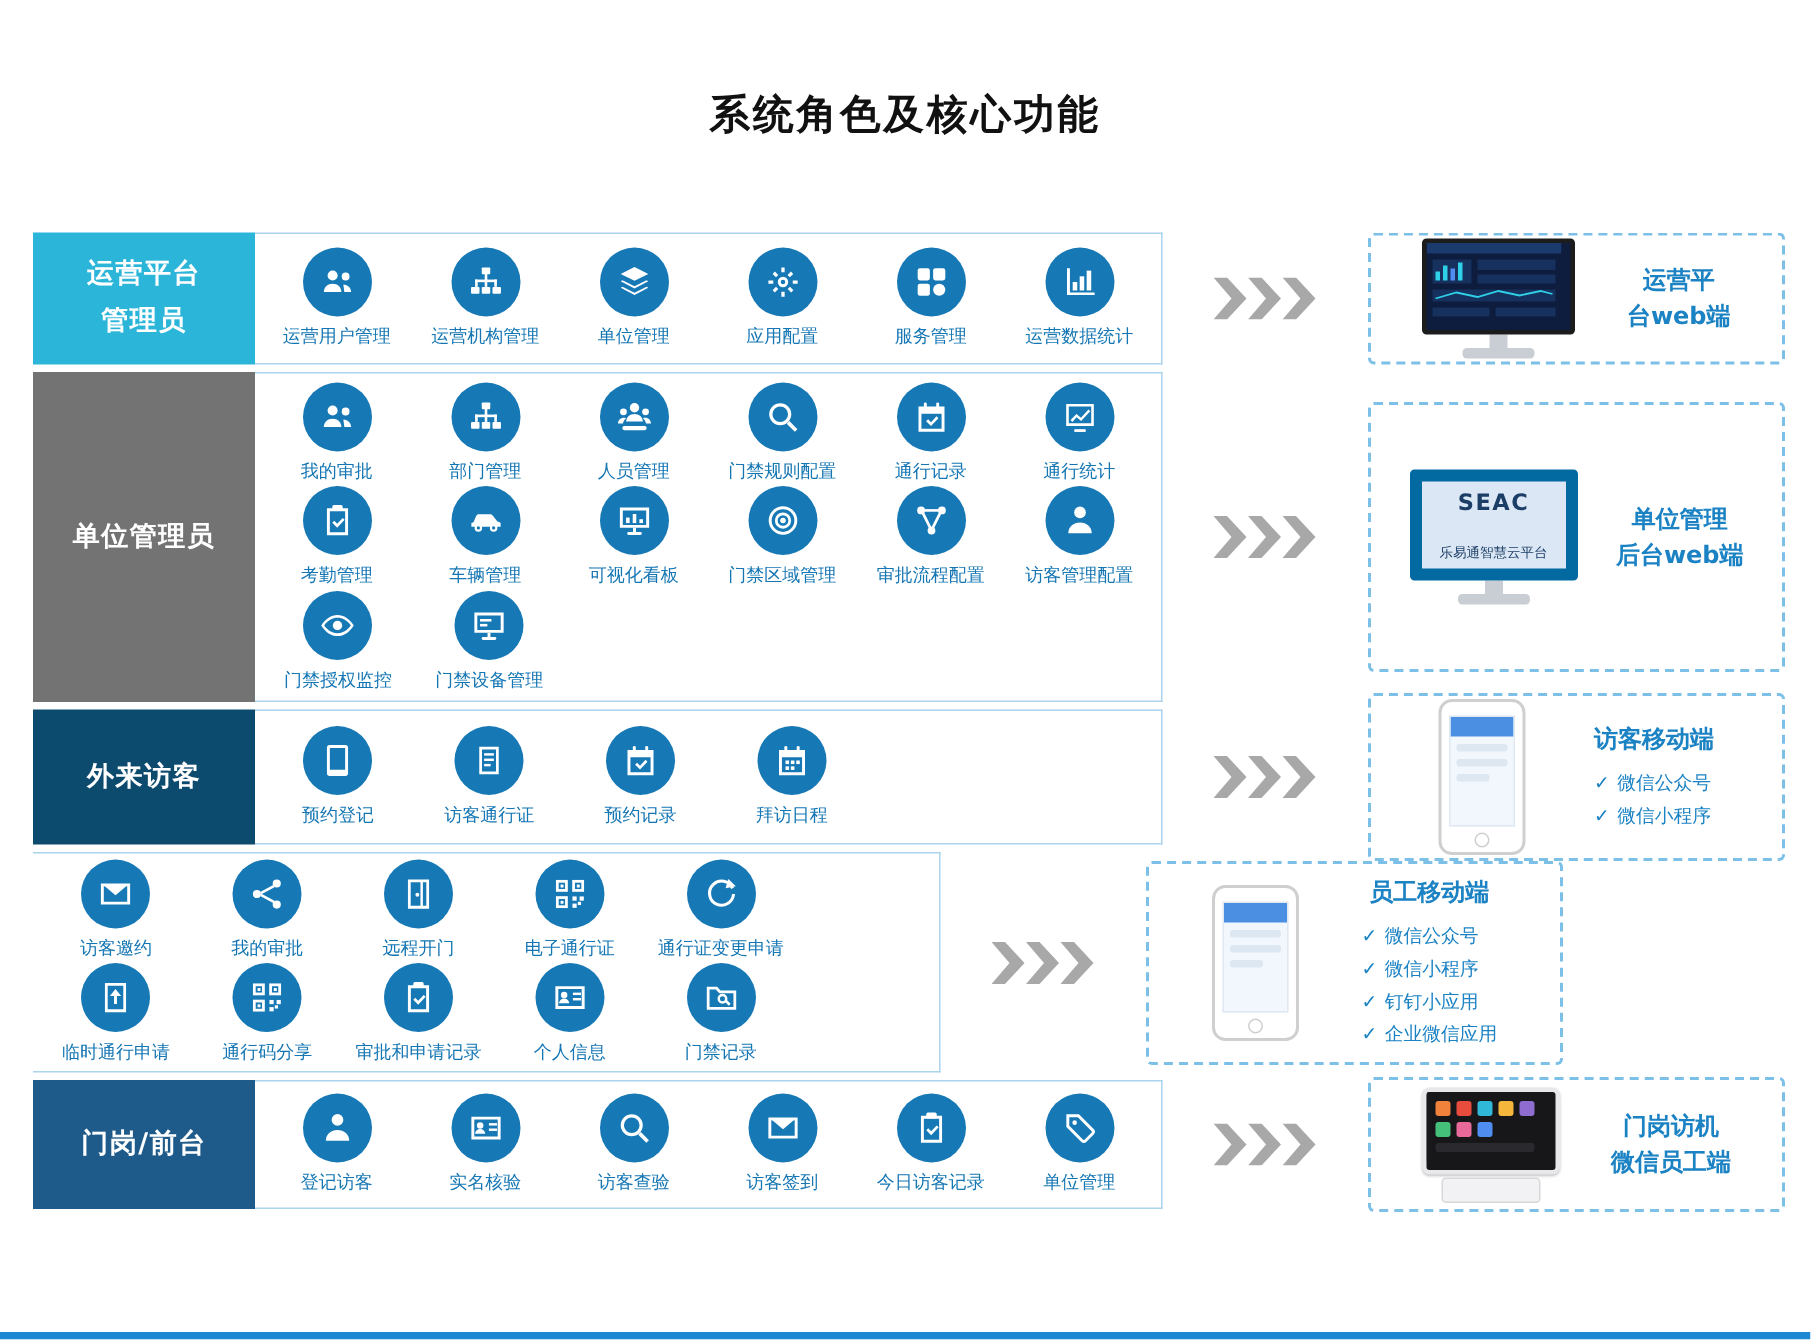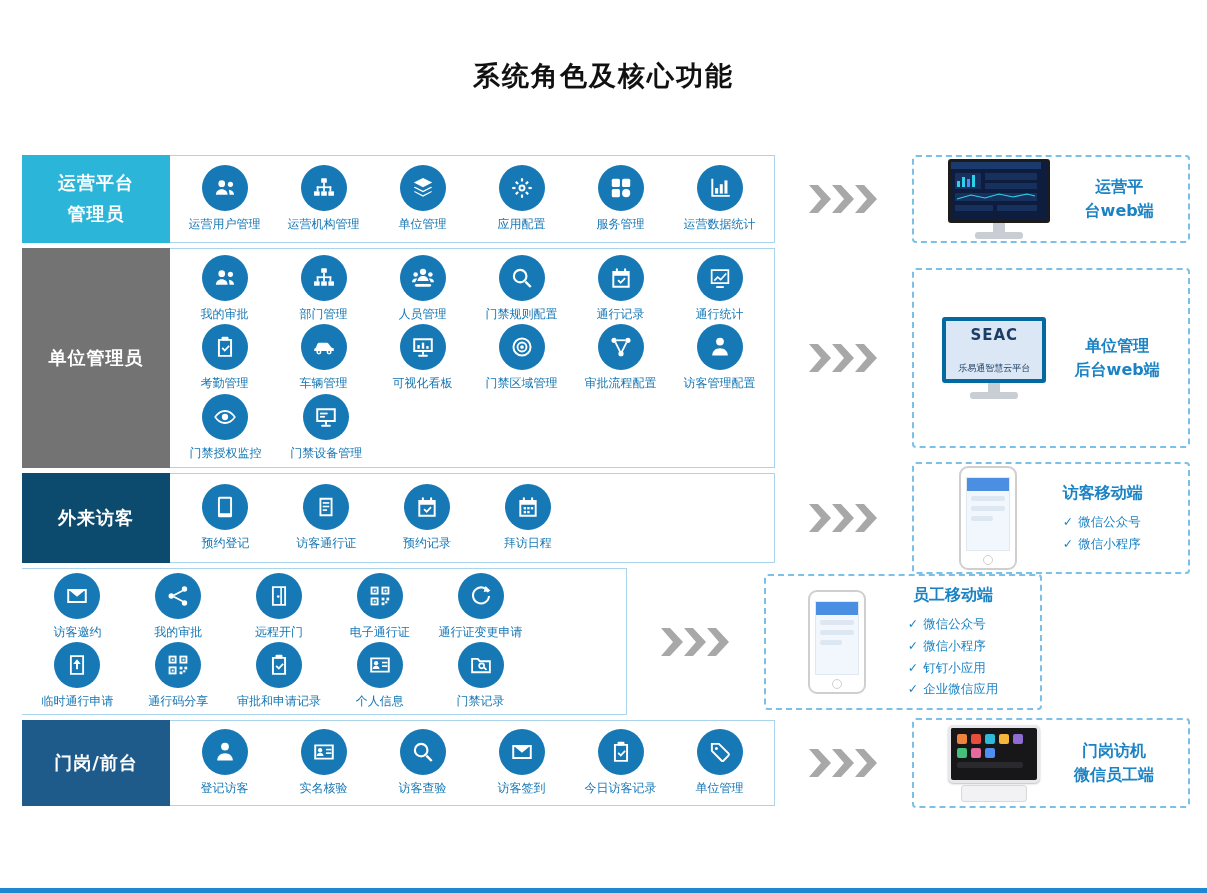--- a/index.html
+++ b/index.html
@@ -41,21 +41,21 @@
   .dev-text{display:flex;flex-direction:column;}
   .dev-text.center{align-items:flex-end;}
   .dev-title{color:#1b82c4;font-weight:bold;font-size:16px;line-height:1.5;text-align:center;}
   .dev-title span{display:block;}
   .dev-bullets{list-style:none;margin:6px 0 0;padding:0;color:#1b82c4;font-size:12.5px;line-height:1.75;text-align:left;}
   .chk{margin-right:5px;font-weight:bold;}
   
   .monitor{display:flex;flex-direction:column;align-items:center;flex:none;}
   .mscreen{width:96px;height:58px;border-radius:3px;overflow:hidden;position:relative;}
   .mscreen.dark{border:3px solid #1c1c1c;background:#0e1d3d;}
-  .mscreen.light{border:4px solid #0369a1;background:#dbe7f4;display:flex;flex-direction:column;align-items:center;justify-content:center;}
+  .mscreen.light{border:8px solid #0369a1;background:#dbe7f4;display:flex;flex-direction:column;align-items:center;justify-content:center;}
   .seac-t{font-weight:bold;color:#1c3e66;font-size:15px;letter-spacing:1px;}
   .seac-s{color:#1c3e66;font-size:9px;margin-top:18px;white-space:nowrap;}
   .mneck{width:12px;height:9px;background:#c9ced4;}
   .mbase{width:48px;height:7px;background:#c9ced4;border-radius:3px;}
   
   .phone{width:54px;height:100px;border:2px solid #cfcfcf;border-radius:9px;background:#fff;position:relative;display:flex;justify-content:center;flex:none;}
   .pscreen{margin-top:9px;width:44px;height:74px;background:#f2f7fd;border:1px solid #e0e8f2;box-sizing:border-box;overflow:hidden;}
   .phead{height:13px;background:#4a8fe2;}
   .pline{height:5px;background:#dde7f2;margin:5px 4px 0;border-radius:2px;}
   .pline.short{width:22px;}

